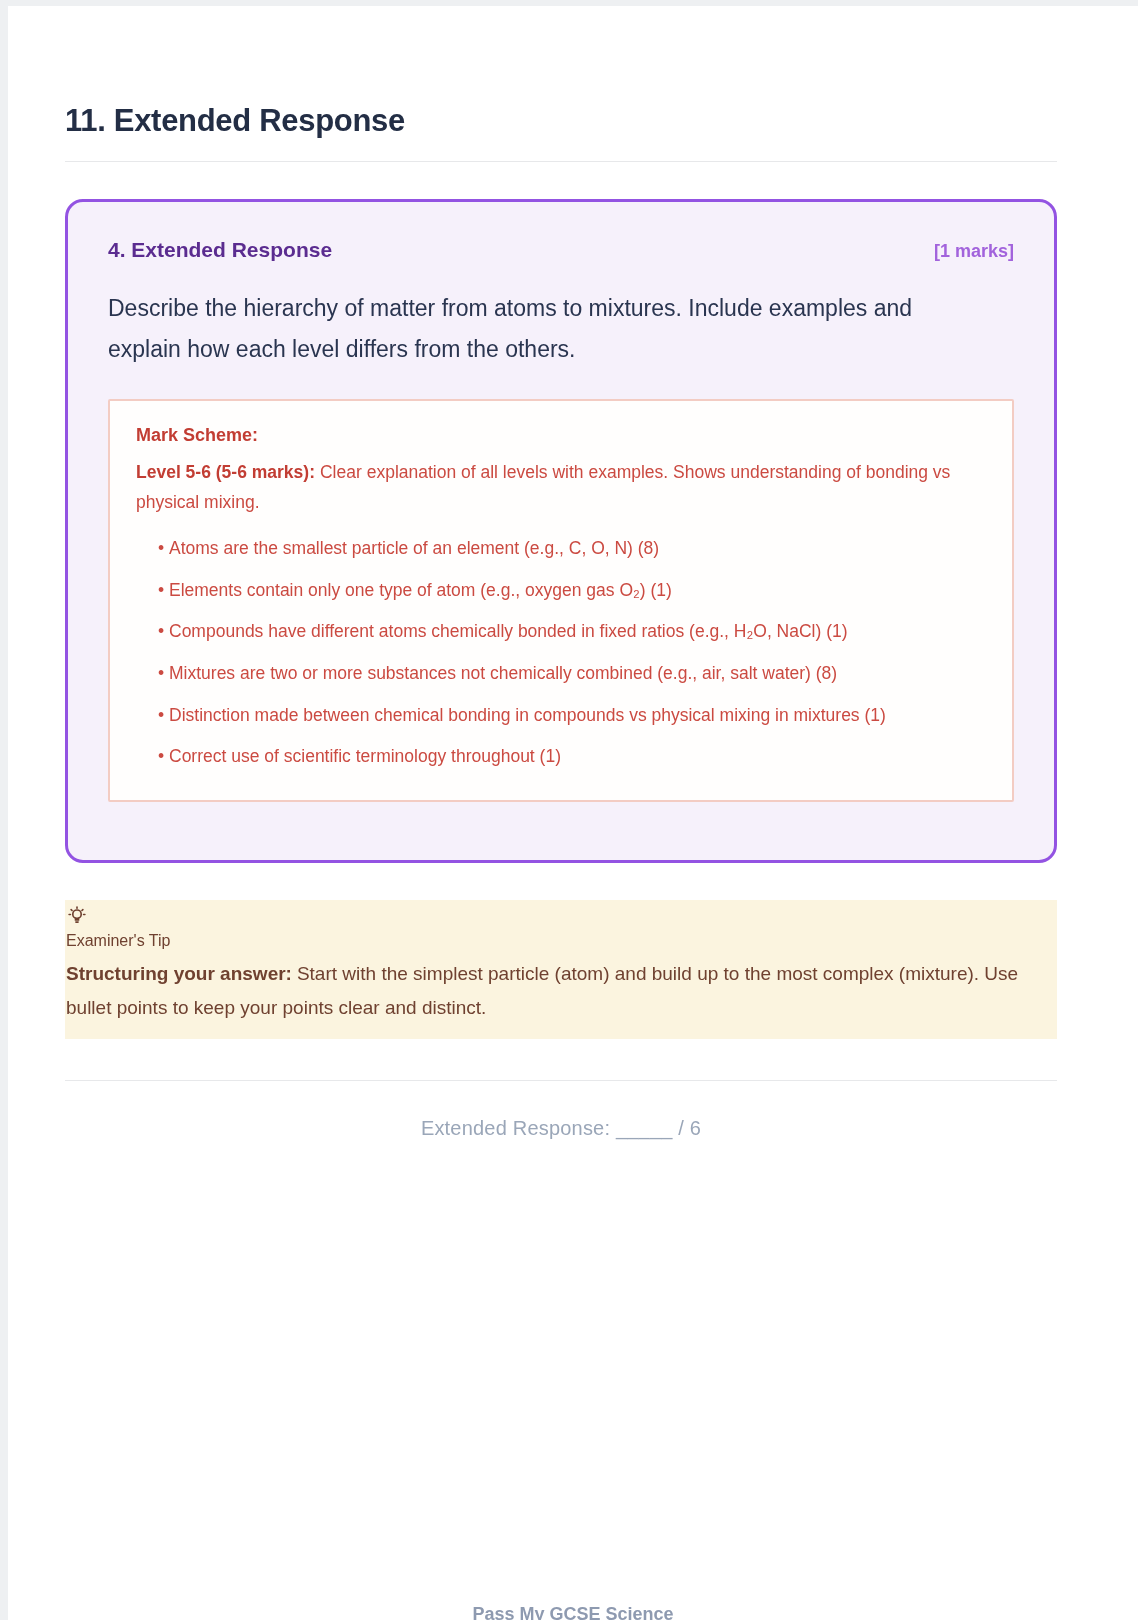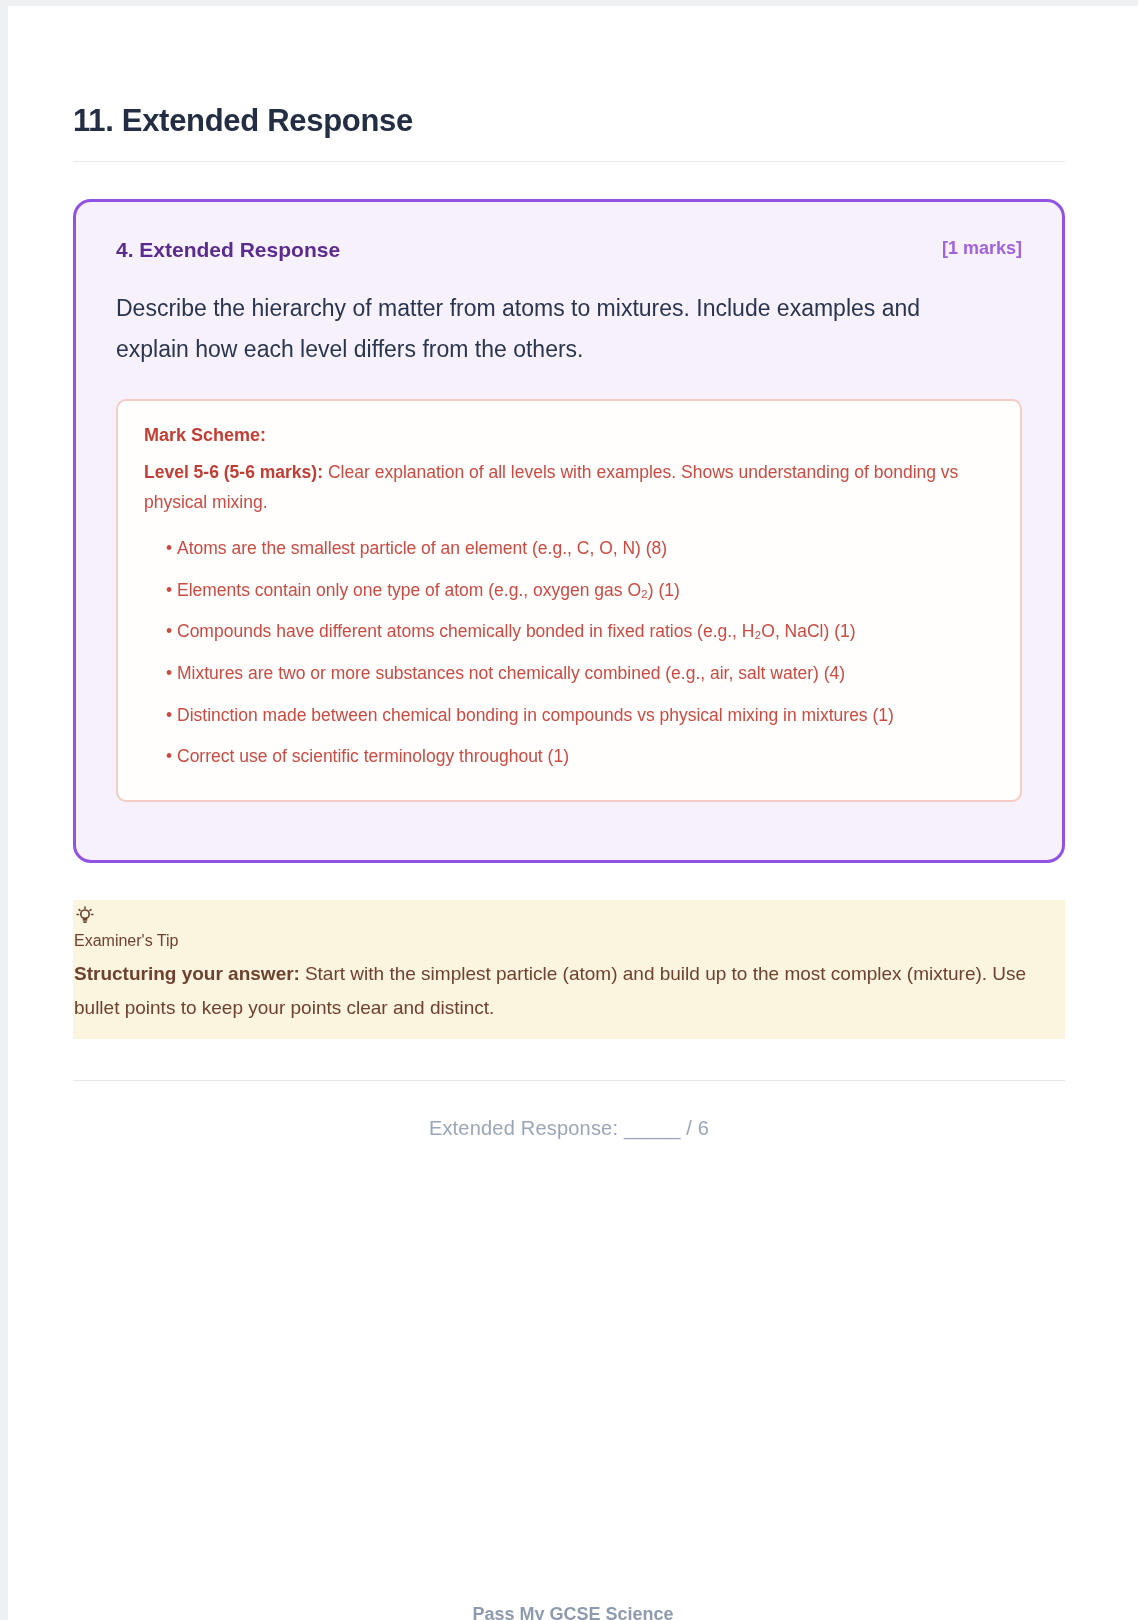--- a/index.html
+++ b/index.html
@@ -10,21 +10,20 @@
     overflow: hidden;
   }
   .page {
     position: relative;
     margin-left: 8px;
     margin-top: 6px;
     width: 1130px;
     height: 1614px;
     background: var(--page_bg, #ffffff);
     overflow: hidden;
-    padding-left: 8px;
   }
   .content {
     width: 992px;
     margin-left: 57px; 
     padding-top: 97px;
   }
   h1.section-title {
     font-size: 31px;
     font-weight: bold;
     letter-spacing: -0.3px;
@@ -39,21 +38,21 @@
   .question-card {
     margin-top: 37px;
     border: 3px solid var(--card_border, #9353e2);
     border-radius: 18px;
     background: var(--card_bg, #f6f1fb);
     padding: 36px 40px 58px 40px;
   }
   .card-head {
     display: flex;
     justify-content: space-between;
-    align-items: flex-start;
+    align-items: flex-end;
   }
   .card-title {
     font-size: 21px;
     font-weight: bold;
     color: var(--card_title, #5b2c90);
   }
   .marks-badge {
     font-size: 18px;
     font-weight: bold;
     color: var(--marks_badge, #a263dc);
@@ -62,21 +61,21 @@
     margin-top: 26px;
     font-size: 23px;
     line-height: 1.8;
     color: var(--body_text, #2a3550);
     max-width: 870px;
   }
   .mark-scheme {
     margin-top: 28px;
     background: var(--mark_scheme_bg, #fffefd);
     border: 2px solid var(--mark_scheme_border, #f3ccc3);
-    border-radius: 10px;
+    border-radius: 2px;
     padding: 24px 26px 28px 26px;
     color: var(--mark_scheme_text, #cb4a41);
   }
   .ms-head {
     font-size: 18px;
     font-weight: bold;
     color: var(--mark_scheme_bold, #c23d33);
   }
   .ms-level {
     margin-top: 11px;
@@ -155,21 +154,21 @@
 
       <div class="mark-scheme">
         <p class="ms-head">Mark Scheme:</p>
         <p class="ms-level">
           <span class="b">Level 5-6 (5-6 marks):</span><span>Clear explanation of all levels with examples. Shows understanding of bonding vs physical mixing.</span>
         </p>
         <ul class="ms-bullets">
           <li><span>Atoms are the smallest particle of an element (e.g., C, O, N) (8)</span></li>
           <li><span>Elements contain only one type of atom (e.g., oxygen gas O₂) (1)</span></li>
           <li><span>Compounds have different atoms chemically bonded in fixed ratios (e.g., H₂O, NaCl) (1)</span></li>
-          <li><span>Mixtures are two or more substances not chemically combined (e.g., air, salt water) (4)</span></li>
+          <li><span>Mixtures are two or more substances not chemically combined (e.g., air, salt water) (8)</span></li>
           <li><span>Distinction made between chemical bonding in compounds vs physical mixing in mixtures (1)</span></li>
           <li><span>Correct use of scientific terminology throughout (1)</span></li>
         </ul>
       </div>
     </section>
 
     <aside class="tip">
       <div class="tip-icon">
         <svg viewBox="0 0 24 24" width="22" height="22" fill="none" stroke="#6f4130" stroke-width="1.8" stroke-linecap="round">
           <circle cx="12" cy="10" r="4.6"></circle>

